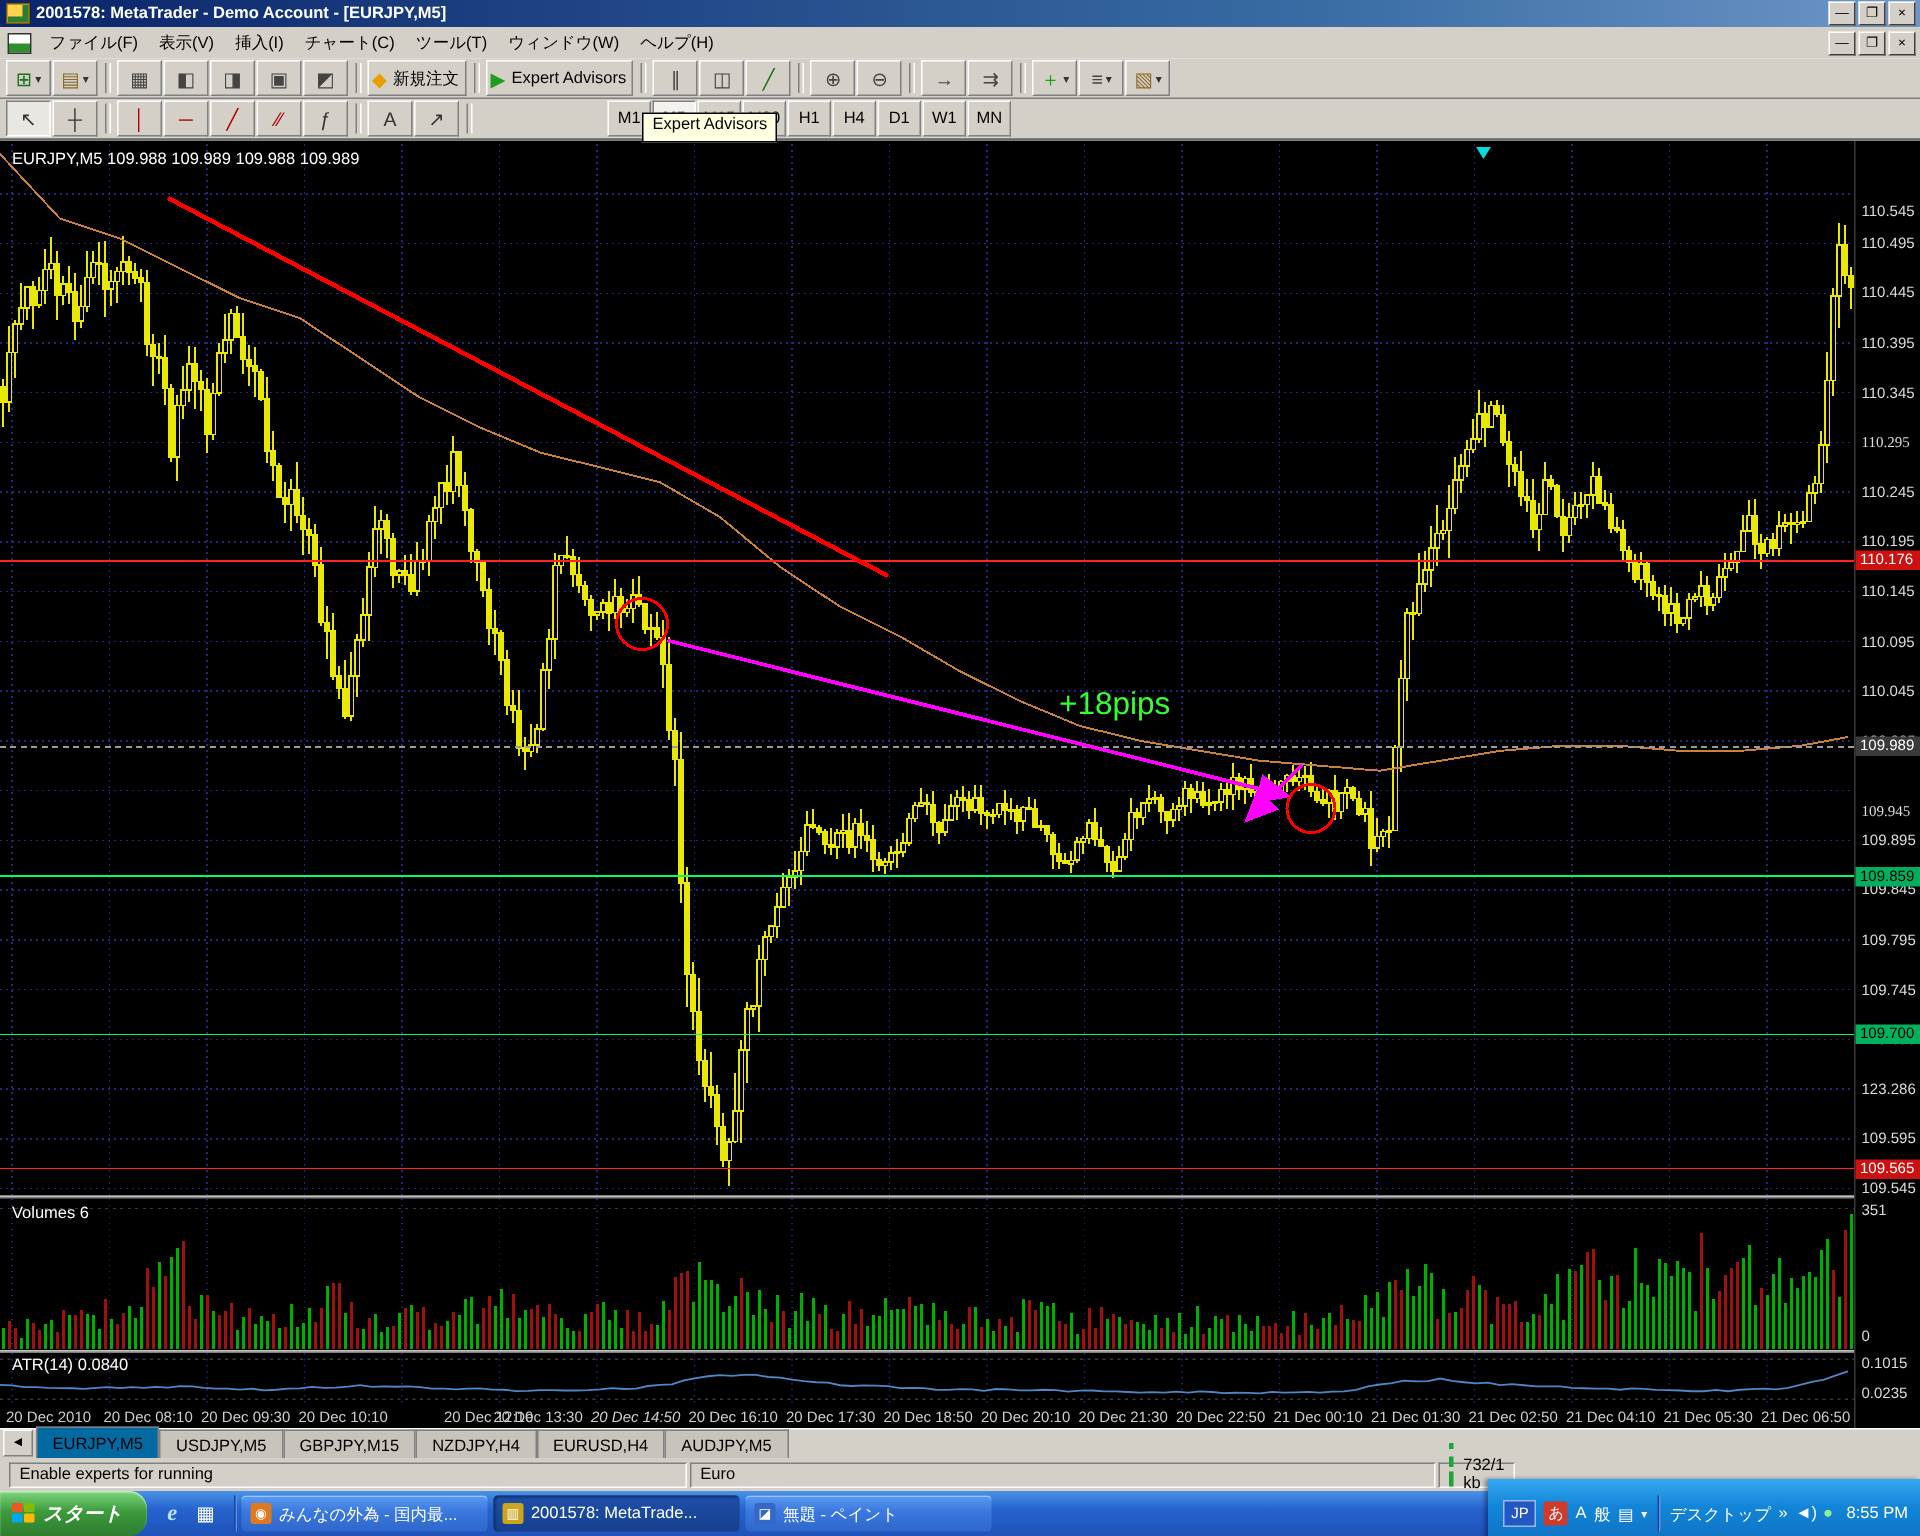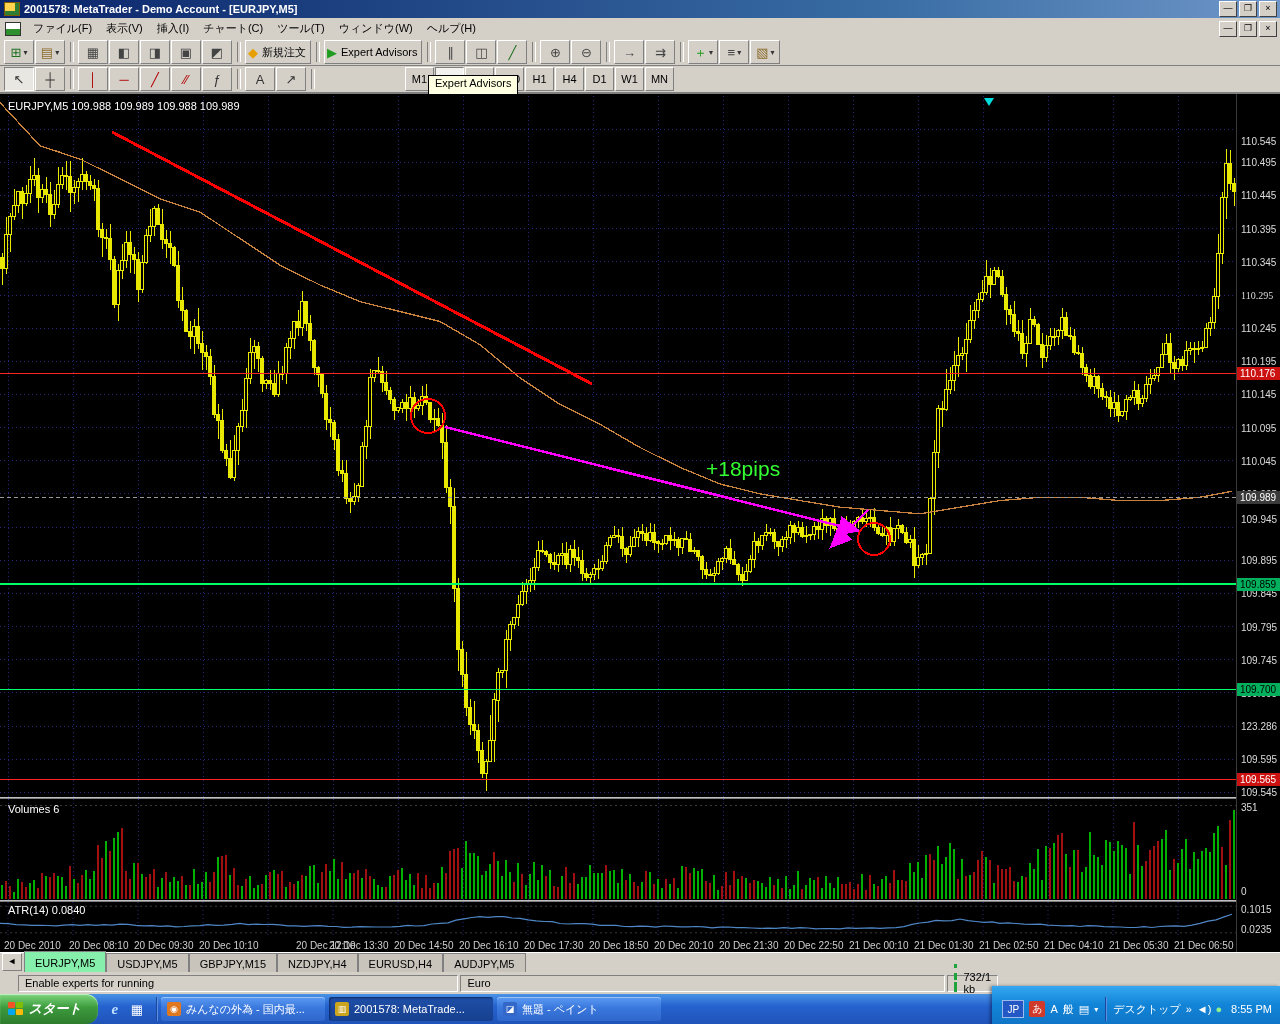--- a/index.html
+++ b/index.html
@@ -65,23 +65,23 @@
   .ma{fill:none;stroke:#c8823c;stroke-width:1.3;}
   .atrline{fill:none;stroke:#4f86c6;stroke-width:1.2;}
 
   
   #tabbar{left:0;top:952px;width:1280px;height:20px;background:#d4d0c8;display:flex;align-items:flex-end;
     border-top:1px solid #fff;padding-left:2px;box-sizing:border-box;}
   .tabnav{width:18px;height:16px;margin:0 2px 1px 0;border:1px solid;border-color:#fff #808080 #808080 #fff;
     text-align:center;font-size:9px;line-height:15px;background:#d4d0c8;}
   .charttab{height:17px;padding:1px 10px 0 10px;border:1px solid #808080;border-bottom:none;margin-right:0px;
     background:#c8c4bc;font-size:11px;display:flex;align-items:center;}
-  .charttab.active{background:#86efac;height:19px;font-weight:normal;}
+  .charttab.active{background:#0369a1;height:19px;font-weight:normal;}
   #statusbar{left:0;top:972px;width:1016px;height:22px;background:#d4d0c8;display:flex;align-items:center;gap:2px;
-    padding:2px 18px;box-sizing:border-box;}
+    padding:2px 6px;box-sizing:border-box;}
   .stpanel{height:17px;border:1px solid;border-color:#808080 #fff #fff #808080;display:flex;align-items:center;
     padding:0 6px;box-sizing:border-box;color:#000;}
   .connbars span{display:inline-block;width:3px;background:#1fa33c;margin-right:1px;}
 
   
   #taskbar{left:0;top:994px;width:1280px;height:30px;background:linear-gradient(#4993e6,#2663cf 40%,#1f53b8);
     display:flex;align-items:center;}
   #startbtn{height:30px;padding:0 16px 0 8px;display:flex;align-items:center;gap:5px;color:#fff;font-weight:bold;
     font-size:13px;font-style:italic;background:linear-gradient(#7ed77e,#3d9b3d 45%,#2d7c2d);
     border-radius:0 12px 12px 0;box-shadow:inset 0 1px 1px #c6f0c6;}
@@ -1291,21 +1291,21 @@
         <line x1="0" x2="1236" y1="30.8" y2="30.8" stroke="#3a3a3a" stroke-dasharray="2,3"></line>
         <polyline class="atrline" points="0,21.3 8,21.6 16,22.7 24,22.8 32,23.3 40,23.4 48,23.5 56,23.9 64,23.2 72,22.7 80,23.4 88,22.7 96,23.3 104,22.6 112,23.1 120,22.1 128,22.3 136,23.3 144,23.8 152,23.7 160,24.4 168,23.8 176,24.9 184,24.5 192,23.8 200,23.6 208,22.6 216,23.3 224,23.1 232,22.4 240,21.4 248,22.6 256,22.2 264,22.5 272,22.3 280,22.8 288,23.8 296,23.8 304,24.3 312,23.8 320,23.6 328,24.4 336,24.5 344,25.4 352,25.2 360,24.7 368,24.8 376,25.0 384,25.0 392,24.8 400,24.3 408,23.4 416,24.0 424,23.7 432,22.0 440,21.3 448,20.9 456,18.2 464,16.8 472,15.5 480,14.7 488,15.3 496,14.6 504,14.6 512,16.0 520,16.4 528,17.8 536,18.8 544,19.5 552,19.7 560,21.5 568,22.0 576,21.6 584,21.7 592,22.1 600,23.4 608,23.3 616,23.4 624,24.5 632,24.6 640,24.1 648,24.3 656,25.2 664,24.0 672,24.3 680,24.9 688,24.9 696,24.5 704,24.8 712,25.8 720,25.1 728,25.0 736,25.6 744,25.6 752,26.0 760,26.4 768,26.1 776,26.4 784,25.7 792,26.4 800,25.6 808,26.0 816,26.8 824,26.5 832,26.6 840,26.9 848,25.9 856,26.4 864,26.2 872,25.9 880,26.4 888,25.8 896,25.6 904,24.6 912,22.3 920,21.0 928,20.1 936,18.4 944,18.9 952,18.7 960,17.0 968,18.6 976,19.5 984,20.3 992,19.8 1000,21.4 1008,20.8 1016,21.5 1024,22.2 1032,22.3 1040,22.2 1048,23.2 1056,23.5 1064,23.8 1072,23.7 1080,24.5 1088,23.6 1096,23.9 1104,24.6 1112,24.8 1120,25.0 1128,25.5 1136,25.5 1144,24.6 1152,25.5 1160,24.5 1168,24.1 1176,23.8 1184,24.3 1192,23.2 1200,21.3 1208,19.2 1216,17.8 1224,14.9 1232,12.3"></polyline>
       </svg>
     <div id="timeaxis">
         <div class="timelabel" style="left: 4px;">20 Dec 2010</div>
         <div class="timelabel" style="left: 69px;">20 Dec 08:10</div>
         <div class="timelabel" style="left: 134px;">20 Dec 09:30</div>
         <div class="timelabel" style="left: 199px;">20 Dec 10:10</div>
         <div class="timelabel" style="left: 264px; margin-left: 32px;">20 Dec 12:10</div>
         <div class="timelabel" style="left: 329px;">20 Dec 13:30</div>
-        <div class="timelabel" style="left: 394px;">20 Dec 14:50</div>
+        <div class="timelabel" style="left: 394px; font-style: italic;">20 Dec 14:50</div>
         <div class="timelabel" style="left: 459px;">20 Dec 16:10</div>
         <div class="timelabel" style="left: 524px;">20 Dec 17:30</div>
         <div class="timelabel" style="left: 589px;">20 Dec 18:50</div>
         <div class="timelabel" style="left: 654px;">20 Dec 20:10</div>
         <div class="timelabel" style="left: 719px;">20 Dec 21:30</div>
         <div class="timelabel" style="left: 784px;">20 Dec 22:50</div>
         <div class="timelabel" style="left: 849px;">21 Dec 00:10</div>
         <div class="timelabel" style="left: 914px;">21 Dec 01:30</div>
         <div class="timelabel" style="left: 979px;">21 Dec 02:50</div>
         <div class="timelabel" style="left: 1044px;">21 Dec 04:10</div>
@@ -1318,21 +1318,21 @@
         <div class="pricelabel" style="top: 96px;">110.445</div>
         <div class="pricelabel" style="top: 130px;">110.395</div>
         <div class="pricelabel" style="top: 163px;">110.345</div>
         <div class="pricelabel" style="top: 196px; font-family: Liberation Serif, serif;">110.295</div>
         <div class="pricelabel" style="top: 229px;">110.245</div>
         <div class="pricelabel" style="top: 262px;">110.195</div>
         <div class="pricelabel" style="top: 295px;">110.145</div>
         <div class="pricelabel" style="top: 329px;">110.095</div>
         <div class="pricelabel" style="top: 362px;">110.045</div>
         <div class="pricelabel" style="top: 395px;">109.995</div>
-        <div class="pricelabel" style="top: 420px;">109.945</div>
+        <div class="pricelabel" style="top: 442px; font-family: Liberation Serif, serif;">109.945</div>
         <div class="pricelabel" style="top: 461px;">109.895</div>
         <div class="pricelabel" style="top: 494px;">109.845</div>
         <div class="pricelabel" style="top: 528px;">109.795</div>
         <div class="pricelabel" style="top: 561px;">109.745</div>
         <div class="pricelabel" style="top: 594px;">109.695</div>
         <div class="pricelabel" style="top: 627px;">123.286</div>
         <div class="pricelabel" style="top: 660px;">109.595</div>
         <div class="pricelabel" style="top: 693px;">109.545</div>
         <div class="pricetag" style="top: 273px; background: rgb(204, 17, 17); color: rgb(255, 255, 255);">110.176</div>
         <div class="pricetag" style="top: 397px; background: rgb(58, 58, 58); color: rgb(255, 255, 255);">109.989</div>

